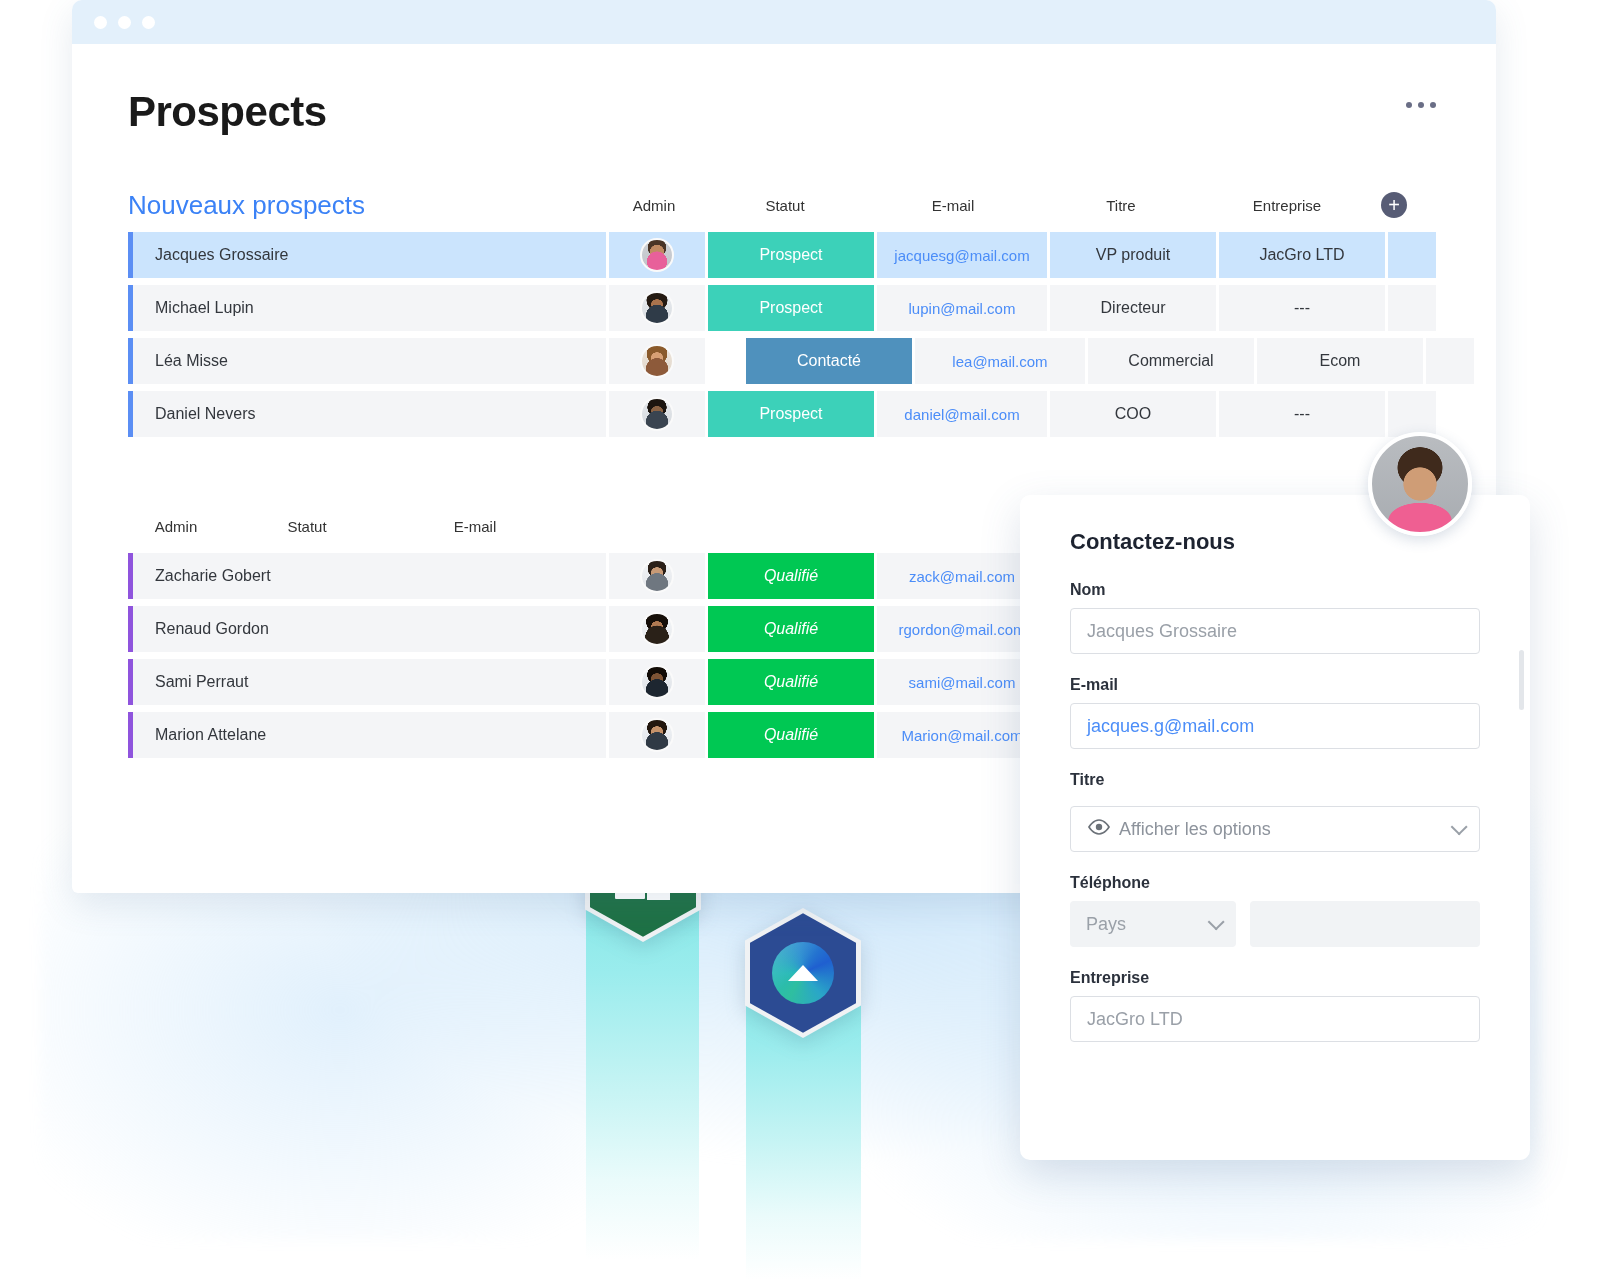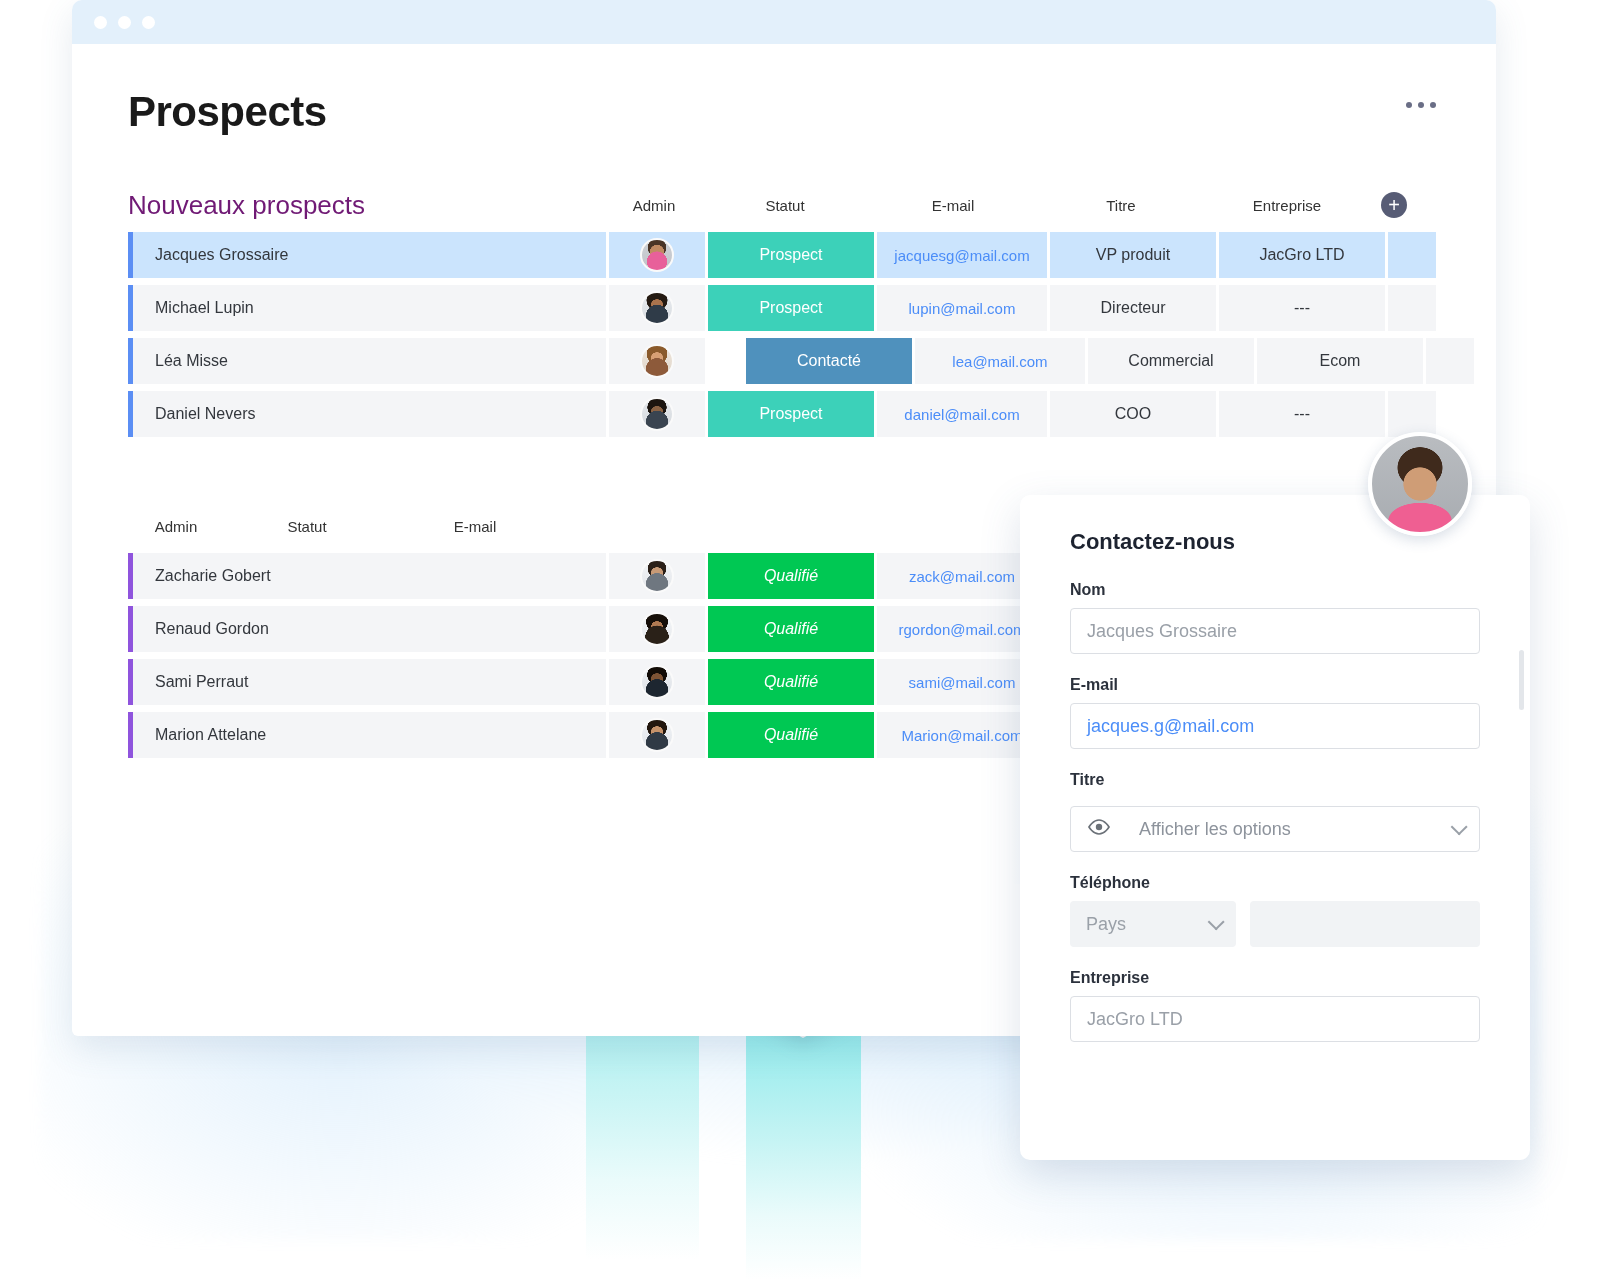--- a/index.html
+++ b/index.html
@@ -87,21 +87,21 @@
     width: 0; height: 0; position: relative; z-index: 2;
     border-left: 15px solid transparent;
     border-right: 15px solid transparent;
     border-bottom: 16px solid #ffffff;
   }
 
   
   #app-window {
     position: absolute;
     left: 72px; top: 0px;
-    width: 1424px; height: 1036px;
+    width: 1424px; height: 893px;
     background: #ffffff;
     border-radius: 10px 10px 6px 6px;
     box-shadow: 0 12px 34px rgba(80,110,150,0.14);
     overflow: hidden;
   }
 
   #titlebar {
     height: 44px; background: #e3f0fb;
     display: flex; align-items: center; padding-left: 22px; gap: 11px;
   }
@@ -117,21 +117,21 @@
   #more-menu span { width: 6px; height: 6px; border-radius: 50%; background: #6a6e86; }
 
   
   .board { margin-top: 52px; }
   #board-qualified { margin-top: 72px; }
 
   .board-head {
     display: flex; align-items: center; height: 34px; margin-bottom: 10px;
   }
   .board-title { font-size: 26px; }
-  #title-new { color: #701a75; }
+  #title-new { color: #3b82f6; }
   #title-qualified { color: #8f54dd; }
 
   .col-h {
     font-size: 15px; color: #333; text-align: center; flex-shrink: 0;
   }
 
   
   .c-name   { width: 478px; }
   .c-admin  { width: 96px; }
   .c-status { width: 166px; }
@@ -243,21 +243,21 @@
   }
   #form-title { font-size: 22px; font-weight: bold; color: #1d2330; margin-bottom: 26px; }
   .field { margin-bottom: 22px; }
   .field-label { font-size: 16px; font-weight: bold; color: #2b313c; margin-bottom: 9px; }
   .input-box {
     height: 46px; border: 1px solid #dcdfe4; border-radius: 4px;
     display: flex; align-items: center; padding: 0 16px;
     font-size: 18px; color: #9aa0a8; background: #ffffff;
   }
   .input-box.filled { color: #4b8df8; }
-  .input-box.dropdown { justify-content: flex-start; gap: 28px; position: relative; color: #8d939c; margin-top: 17px; }
+  .input-box.dropdown { justify-content: flex-start; gap: 8px; position: relative; color: #8d939c; margin-top: 17px; }
   .chev {
     position: absolute; right: 16px; width: 12px; height: 12px;
     border-right: 2px solid #9aa0a8; border-bottom: 2px solid #9aa0a8;
     transform: rotate(45deg) translateY(-3px);
   }
   .eye-icon { flex-shrink: 0; }
   .phone-row { display: flex; gap: 14px; }
   .phone-country {
     width: 166px; height: 46px; background: #f1f3f5; border-radius: 4px;
     display: flex; align-items: center; padding: 10px 16px; position: relative;

